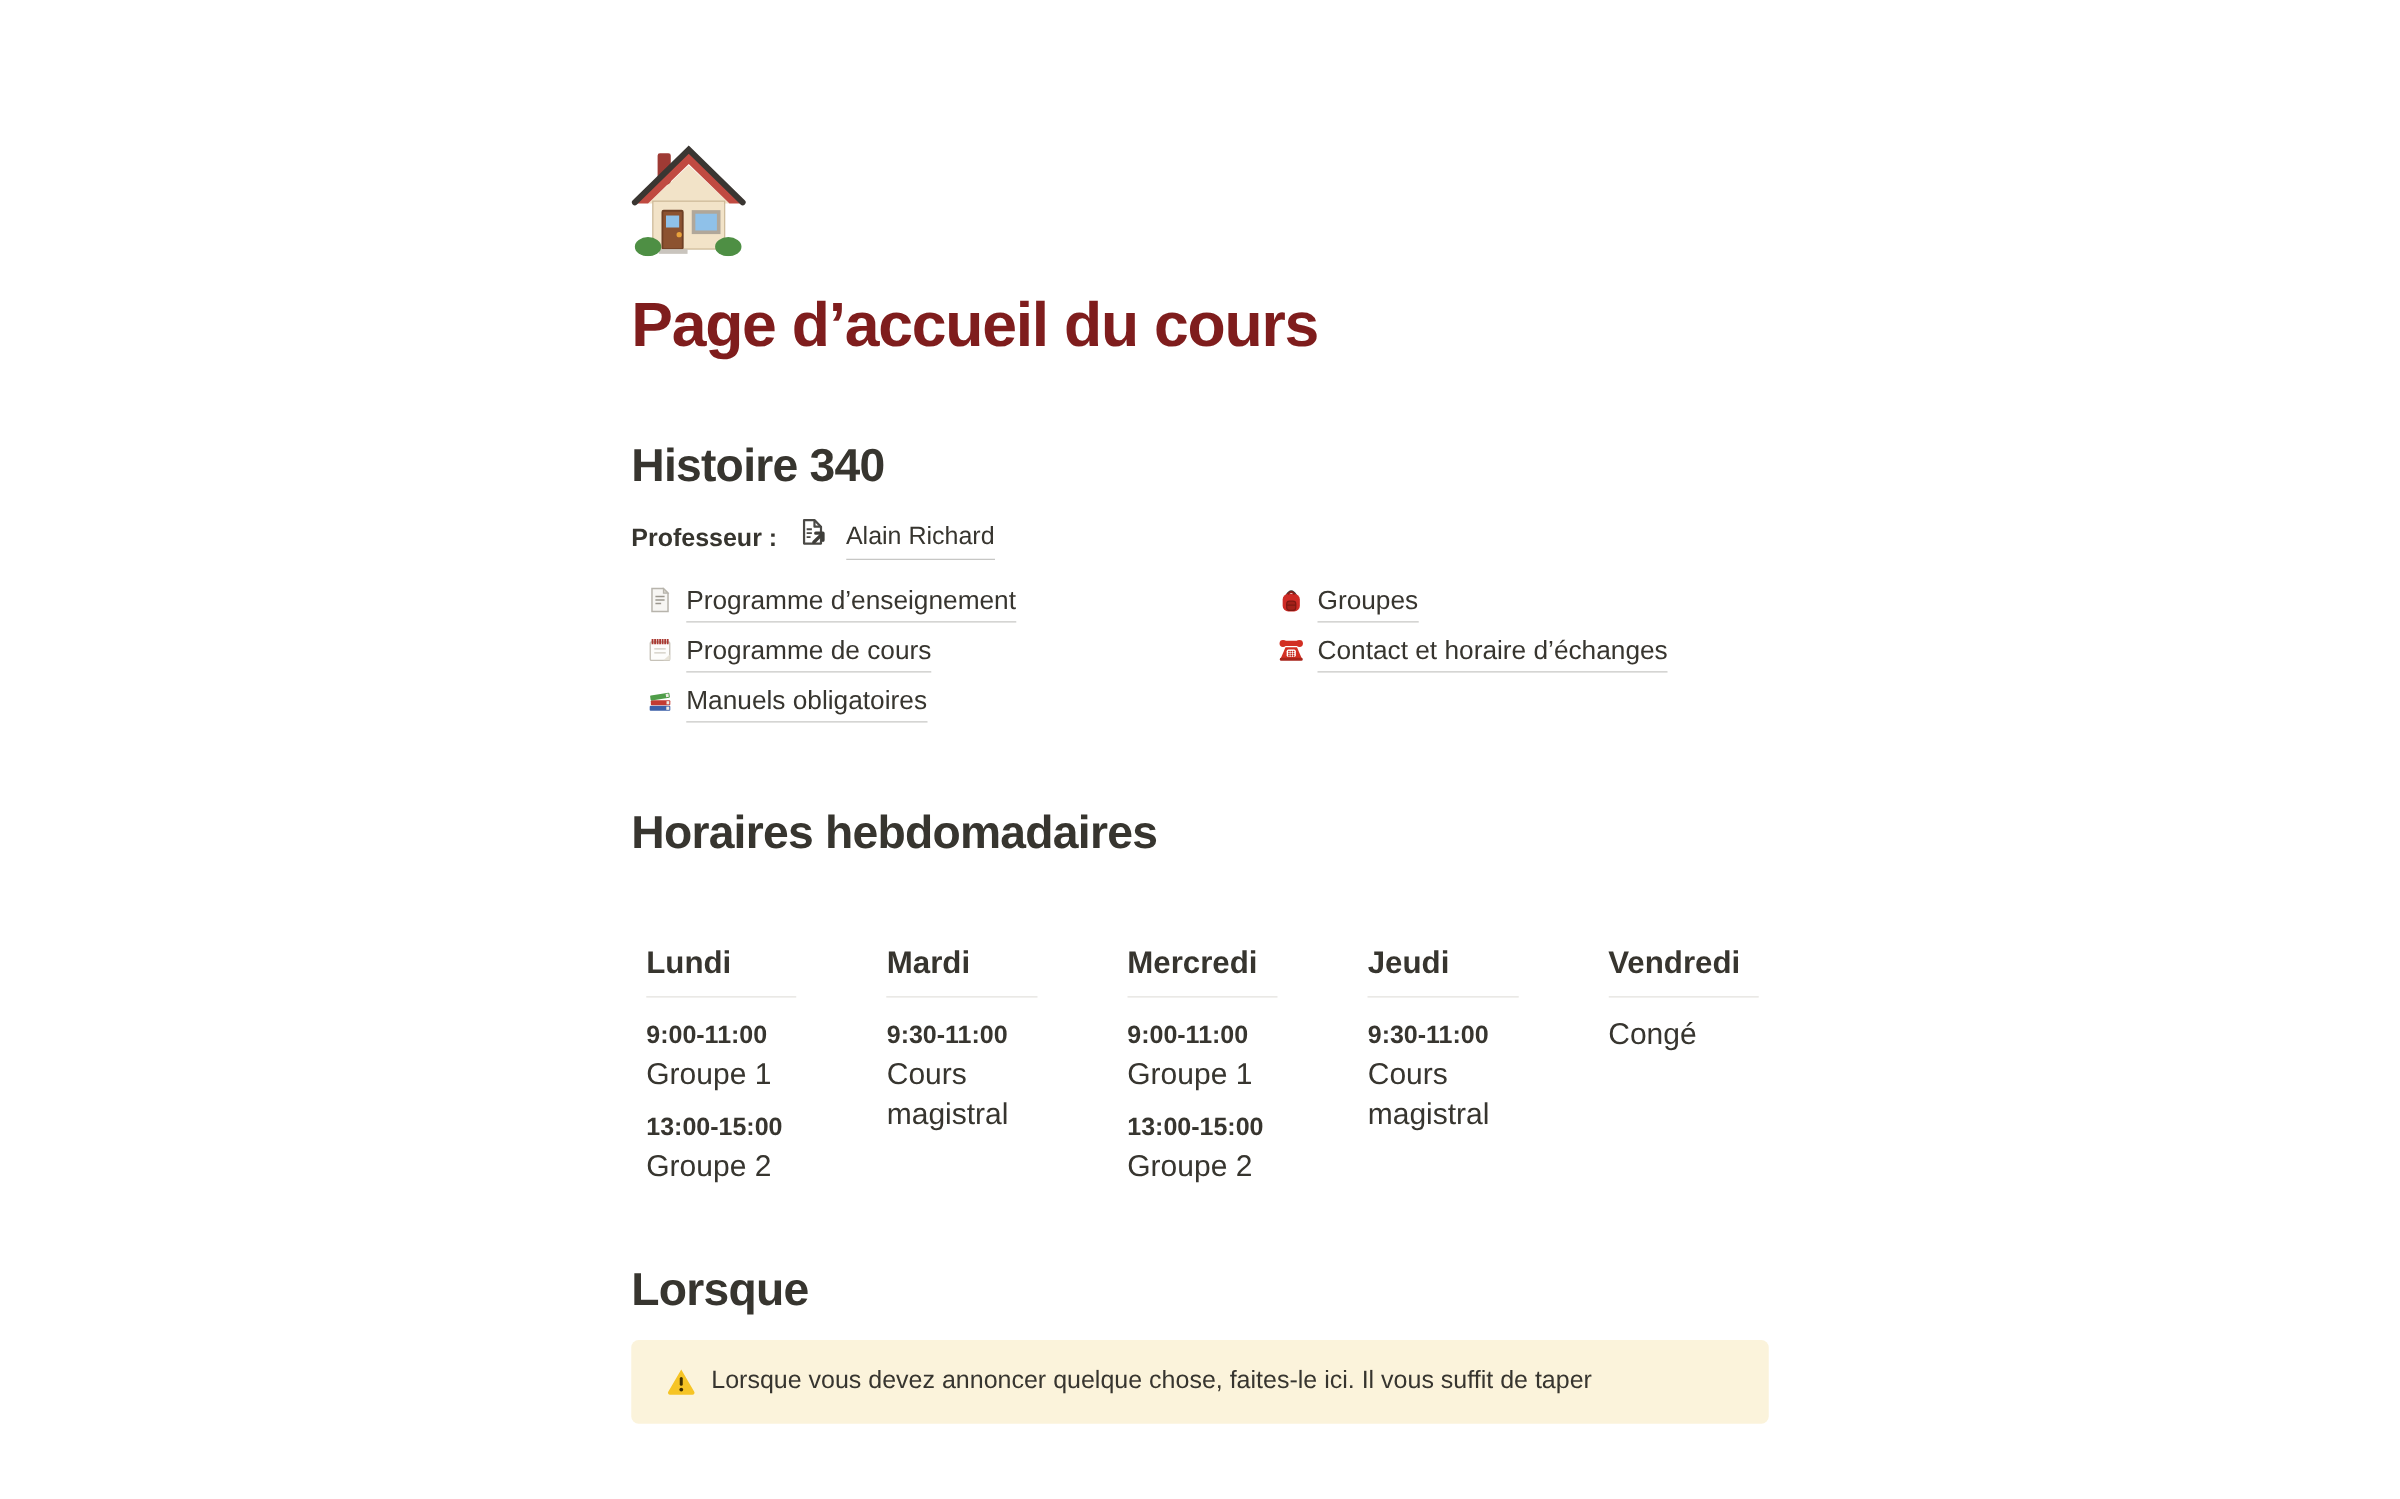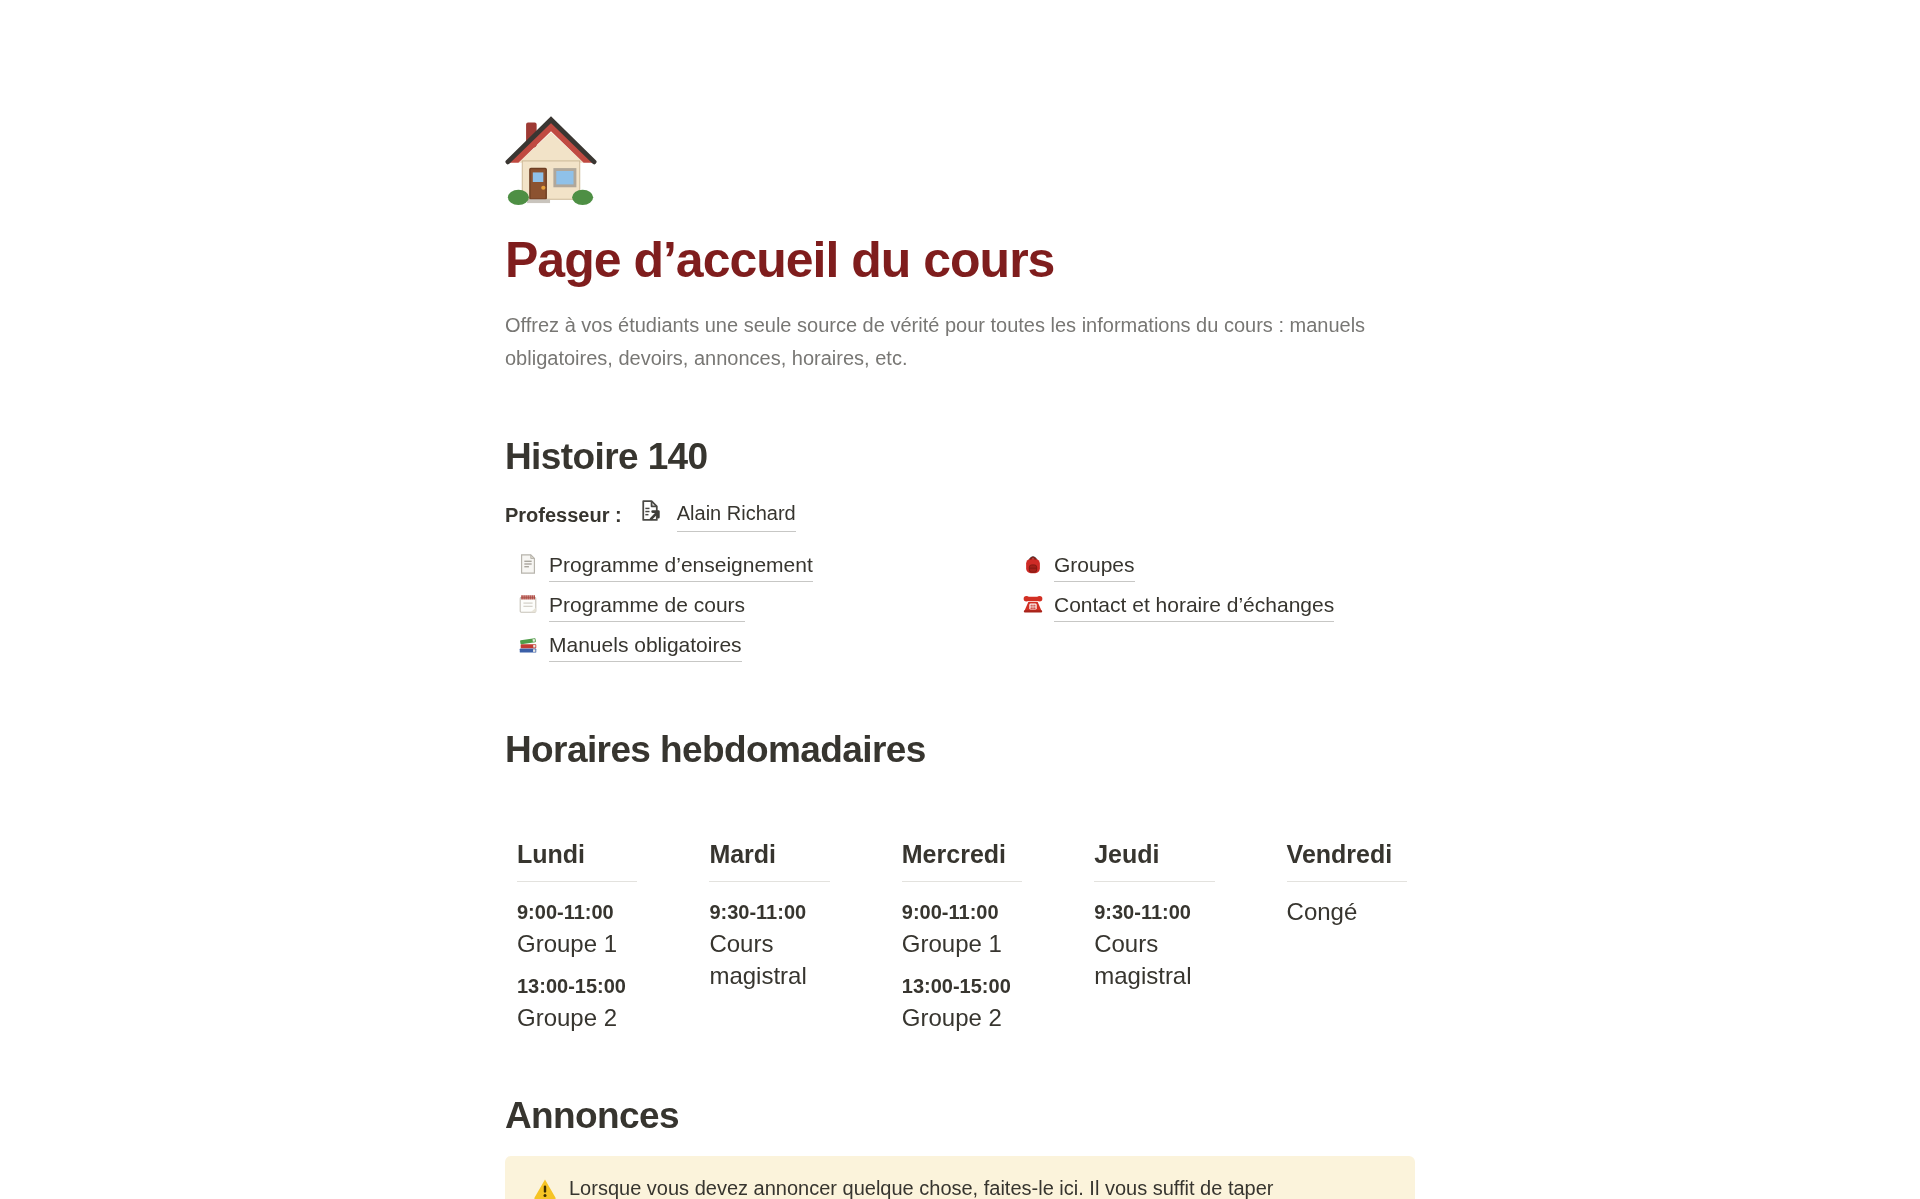--- a/index.html
+++ b/index.html
@@ -103,23 +103,22 @@
       <rect x="29" y="62" width="11" height="10" fill="#8FC1E9"></rect>
       <circle cx="40" cy="78" r="2.2" fill="#E9A23B"></circle>
       <rect x="52" y="59" width="21" height="17" fill="#8FC1E9" stroke="#B0A79A" stroke-width="3"></rect>
       <rect x="23" y="90" width="24" height="4" fill="#C9C4BD"></rect>
       <ellipse cx="14" cy="88" rx="11" ry="8" fill="#4E8F44"></ellipse>
       <ellipse cx="81" cy="88" rx="11" ry="8" fill="#4E8F44"></ellipse>
     </svg>
   </div>
 
   <h1 class="page-title">Page d’accueil du cours</h1>
-  <p class="page-description">Offrez à vos étudiants une seule source de vérité pour toutes les informations du cours : manuels obligatoires, devoirs, annonces, horaires, etc.</p>
-
-  <h2 class="section-heading h-course">Histoire 140</h2>
+
+  <h2 class="section-heading h-course">Histoire 340</h2>
 
   <div class="prof-row">
     <span class="prof-label">Professeur :</span>
     <span>
       <svg viewBox="0 0 24 24" width="25" height="25" aria-hidden="true">
         <path d="M6 3 h8 l5 5 v13 h-13 z" fill="#ffffff" stroke="#4A4945" stroke-width="1.7" stroke-linejoin="round"></path>
         <path d="M14 3 v5 h5" fill="none" stroke="#4A4945" stroke-width="1.7" stroke-linejoin="round"></path>
         <line x1="8" y1="10" x2="12" y2="10" stroke="#4A4945" stroke-width="1.4"></line>
         <line x1="8" y1="13" x2="12" y2="13" stroke="#4A4945" stroke-width="1.4"></line>
         <line x1="8" y1="16" x2="11" y2="16" stroke="#4A4945" stroke-width="1.4"></line>
@@ -289,21 +288,21 @@
       <div class="day-divider"></div>
       <div class="entries">
         <div class="entry">
           <span class="entry-label">Congé</span>
         </div>
       </div>
     </div>
 
   </div>
 
-  <h2 class="section-heading h-annonces">Annonces</h2>
+  <h2 class="section-heading h-annonces">Lorsque</h2>
 
   <div class="callout">
     <span>
       <svg viewBox="0 0 24 24" width="24" height="24" aria-hidden="true">
         <path d="M12 2.6 L22.4 20.4 a1.6 1.6 0 0 1 -1.4 2.4 H3 a1.6 1.6 0 0 1 -1.4 -2.4 Z" fill="#F6C425"></path>
         <rect x="10.8" y="8.6" width="2.4" height="7" rx="1.2" fill="#3E2E00"></rect>
         <circle cx="12" cy="18.6" r="1.5" fill="#3E2E00"></circle>
       </svg>
     </span>
     <p class="callout-text">Lorsque vous devez annoncer quelque chose, faites-le ici. Il vous suffit de taper</p>

